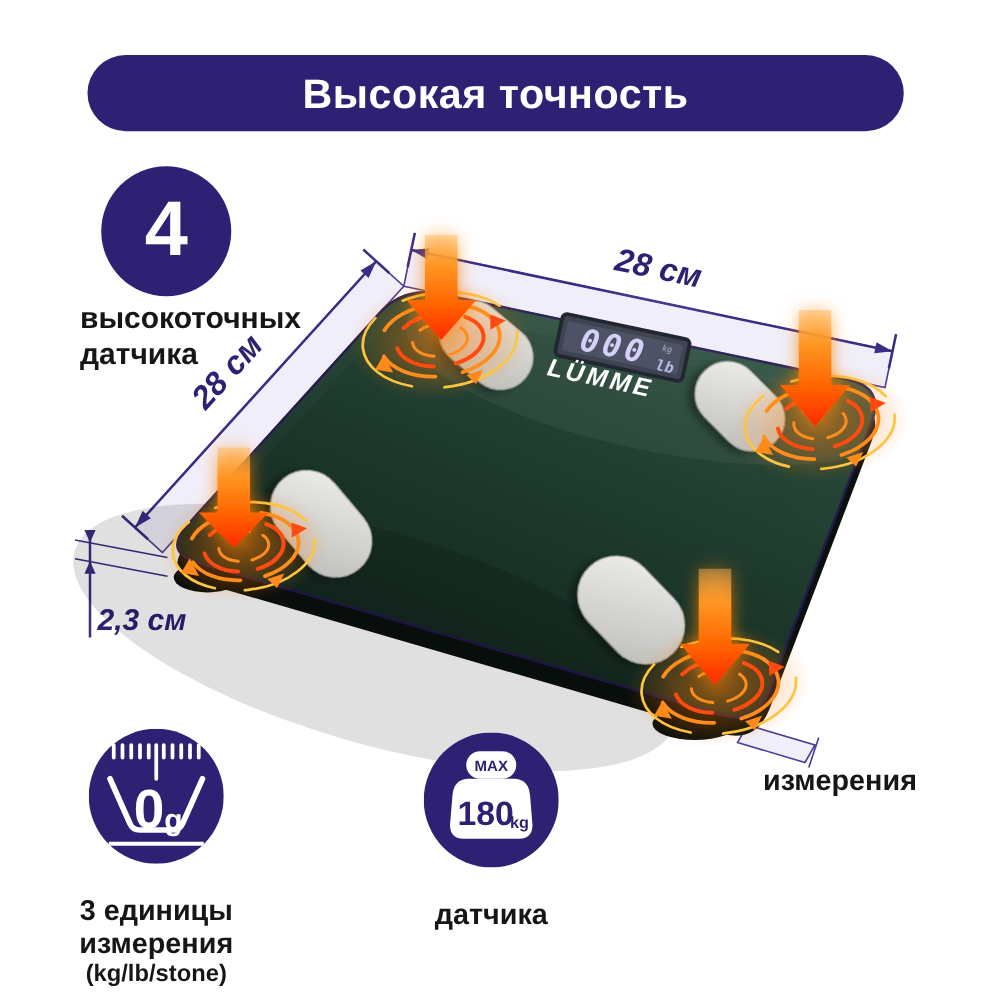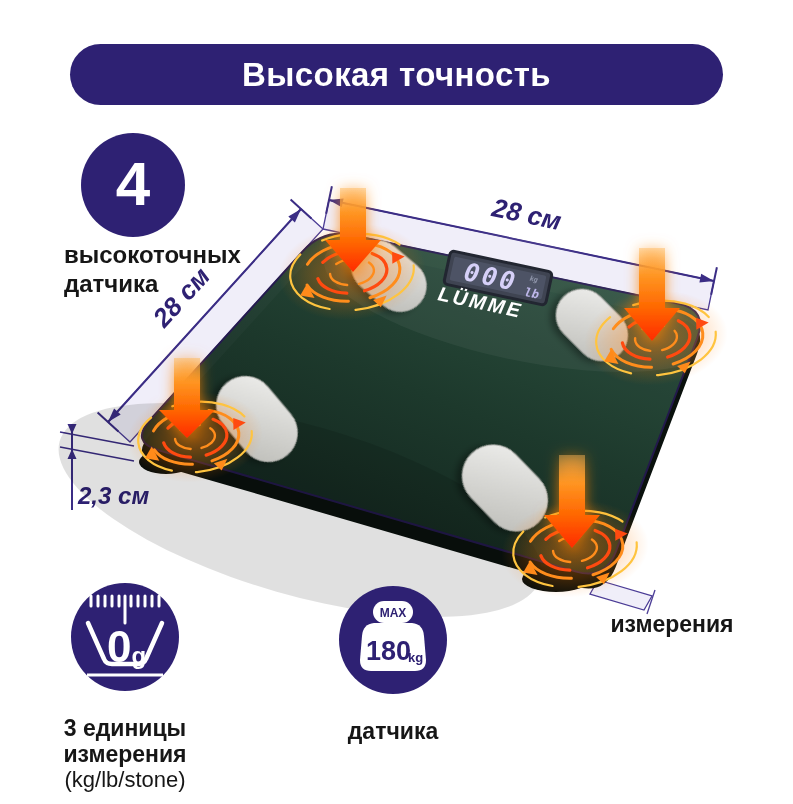--- a/index.html
+++ b/index.html
@@ -26,21 +26,21 @@
   .dim-label{font:italic 700 26px "Liberation Sans", sans-serif;fill:#2e2173;}
   .dim-label-sm{font:italic 700 24px "Liberation Sans", sans-serif;fill:#2e2173;}
   .lcd-text{font:italic 700 25px "DejaVu Sans Mono", monospace;fill:#d6d0f8;letter-spacing:3px;}
   .lcd-sub{font:italic 700 12px "DejaVu Sans Mono", monospace;fill:#bdb6e8;}
   .lcd-tiny{font:italic 700 7px "DejaVu Sans Mono", monospace;fill:#8e94a8;}
   .brand-logo{font:italic 700 20px "Liberation Sans", sans-serif;fill:#ffffff;letter-spacing:2.5px;}
   .feature{position:absolute;width:220px;text-align:center;}
   .feature .icon-wrap{width:108px;height:108px;margin:0 auto;}
   .feature .cap{font-size:23px;font-weight:700;color:#161616;line-height:26px;margin-top:24px;}
   .feature .cap div{white-space:nowrap;}
-  .feature .cap .sub{font-weight:400;font-size:22px;}
+  .feature .cap .sub{font-weight:700;font-size:19px;}
   .ic-big{font:700 44px "Liberation Sans", sans-serif;fill:#ffffff;}
   .ic-sub{font:700 24px "Liberation Sans", sans-serif;fill:#ffffff;}
   .ic-max{font:700 12px "Liberation Sans", sans-serif;fill:#2e2173;}
   .ic-val{font:700 27px "Liberation Sans", sans-serif;fill:#2e2173;}
   .ic-unit{font:700 13px "Liberation Sans", sans-serif;fill:#2e2173;}
 </style>
 </head>
 <body>
 
 <div class="banner">

